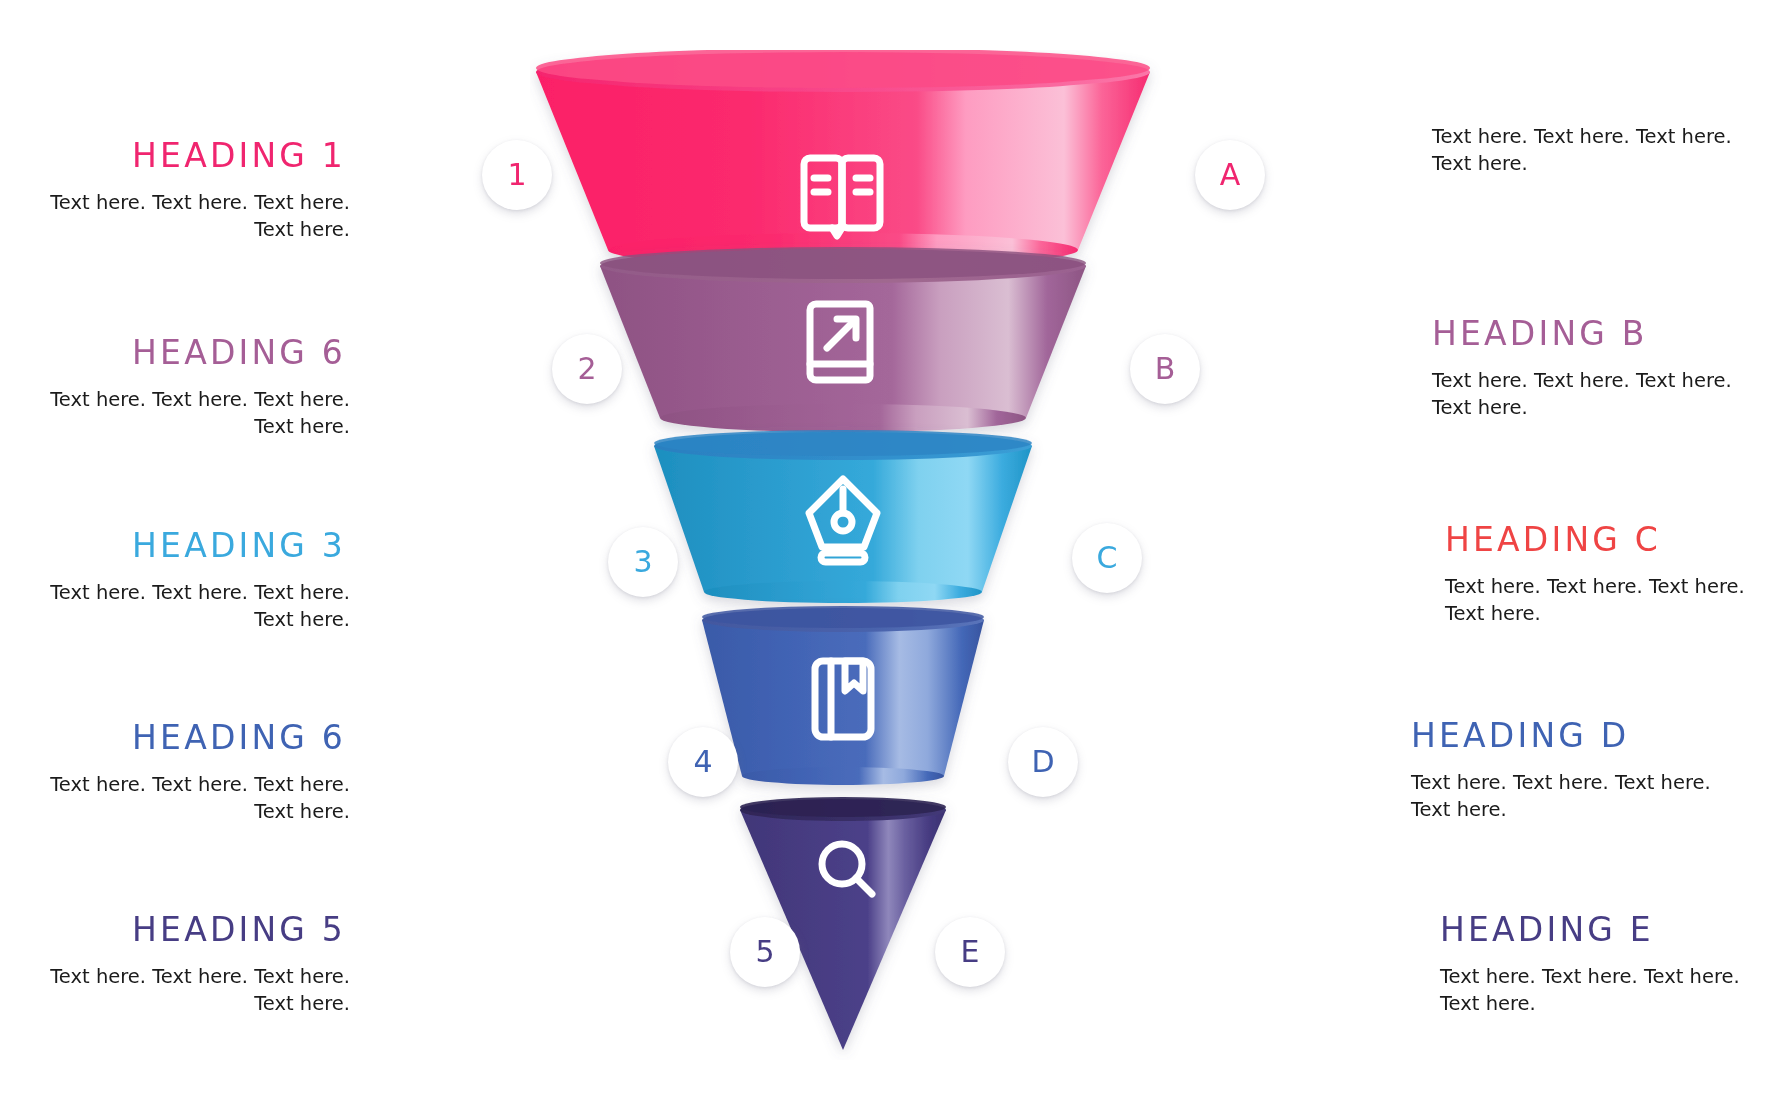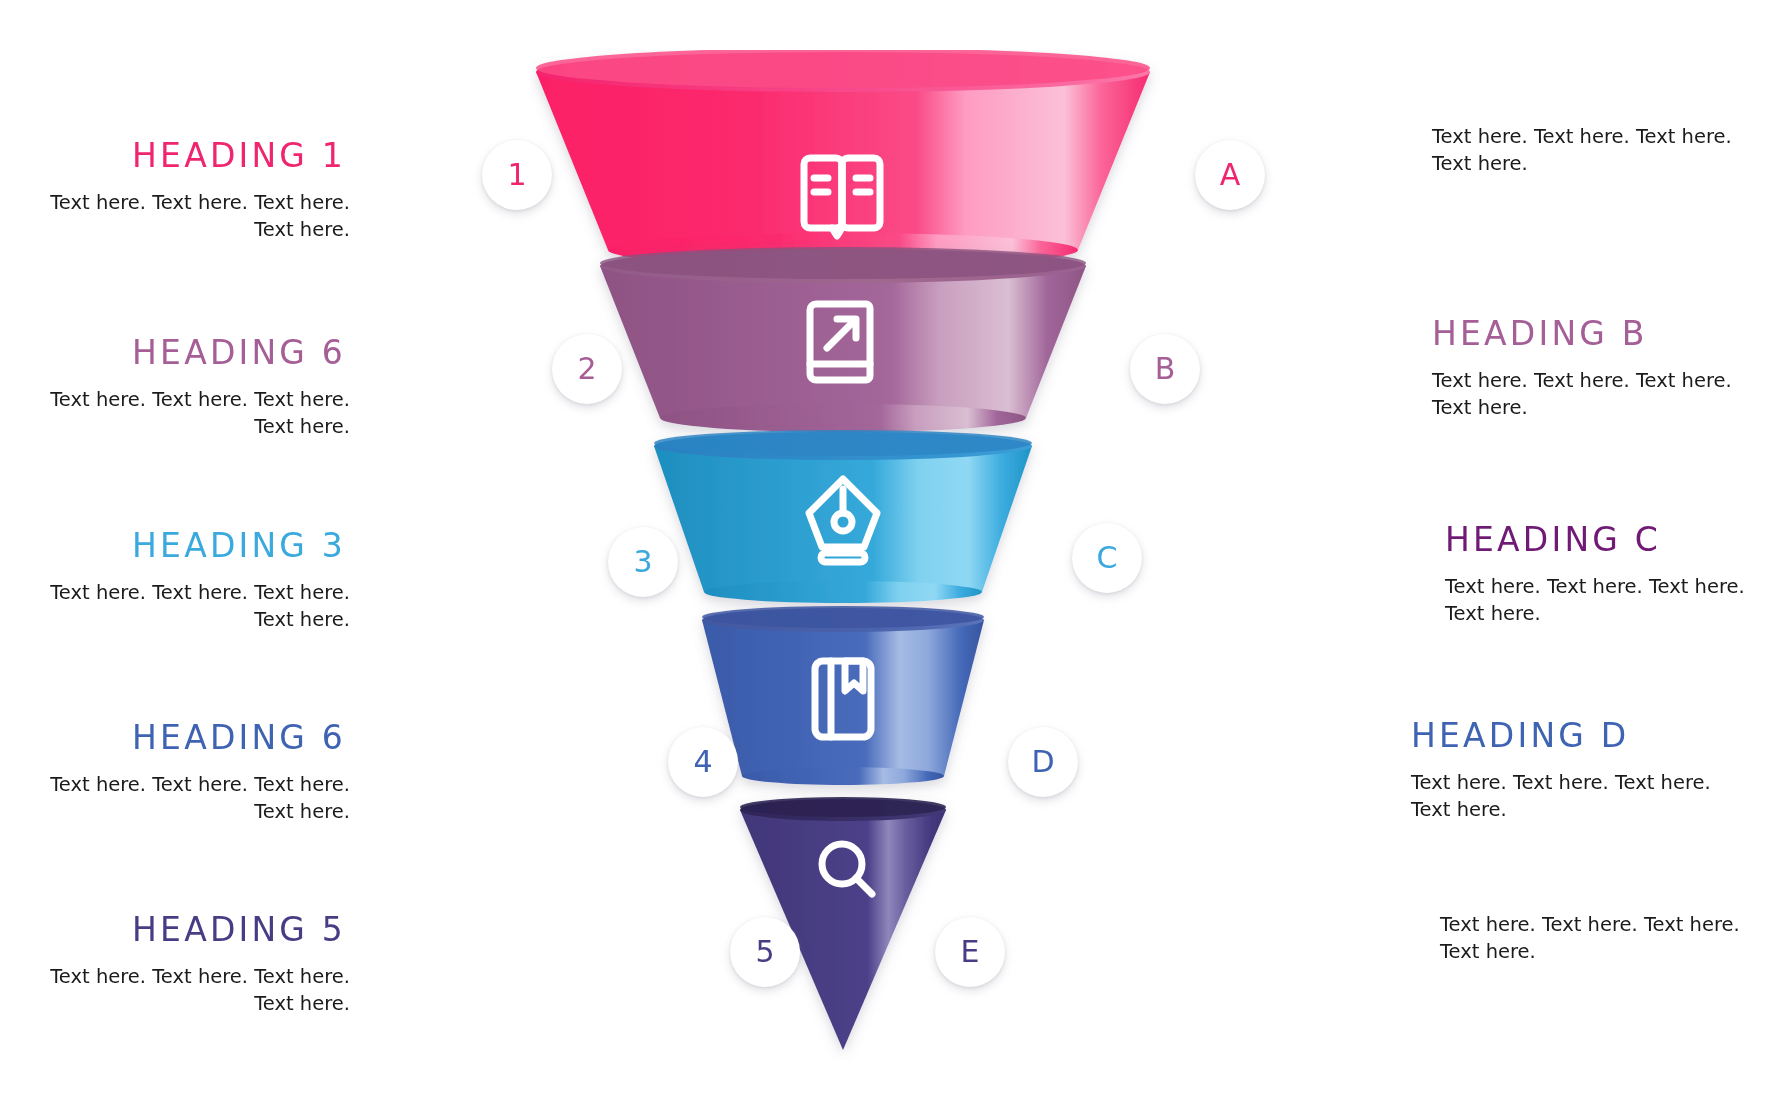--- a/index.html
+++ b/index.html
@@ -104,30 +104,31 @@
   <div class="side-item side-right" style="left:1432px; top:124px;">
     <div class="side-body">Text here. Text here. Text here. Text here.</div>
   </div>
 
   <div class="side-item side-right" style="left:1432px; top:316px;">
     <div class="side-heading" style="color:#a55e96">HEADING  B</div>
     <div class="side-body">Text here. Text here. Text here. Text here.</div>
   </div>
 
   <div class="side-item side-right" style="left:1445px; top:522px;">
-    <div class="side-heading" style="color:#701a75">HEADING  C</div>
+    <div class="side-heading" style="color:#ef4444">HEADING  C</div>
     <div class="side-body">Text here. Text here. Text here. Text here.</div>
   </div>
 
   <div class="side-item side-right" style="left:1411px; top:718px;">
     <div class="side-heading" style="color:#3f63b3">HEADING  D</div>
     <div class="side-body">Text here. Text here. Text here. Text here.</div>
   </div>
 
   <div class="side-item side-right" style="left:1440px; top:912px;">
+    <div class="side-heading" style="color:#473d84">HEADING  E</div>
     <div class="side-body">Text here. Text here. Text here. Text here.</div>
   </div>
 
   <div class="funnel">
     <svg width="700" height="1010" viewBox="0 0 700 1010" xmlns="http://www.w3.org/2000/svg">
       <defs>
 
         <linearGradient id="g1" x1="0" y1="0" x2="1" y2="0">
           <stop offset="0" stop-color="#fb1f67"></stop>
           <stop offset="0.35" stop-color="#fb2a6e"></stop>

